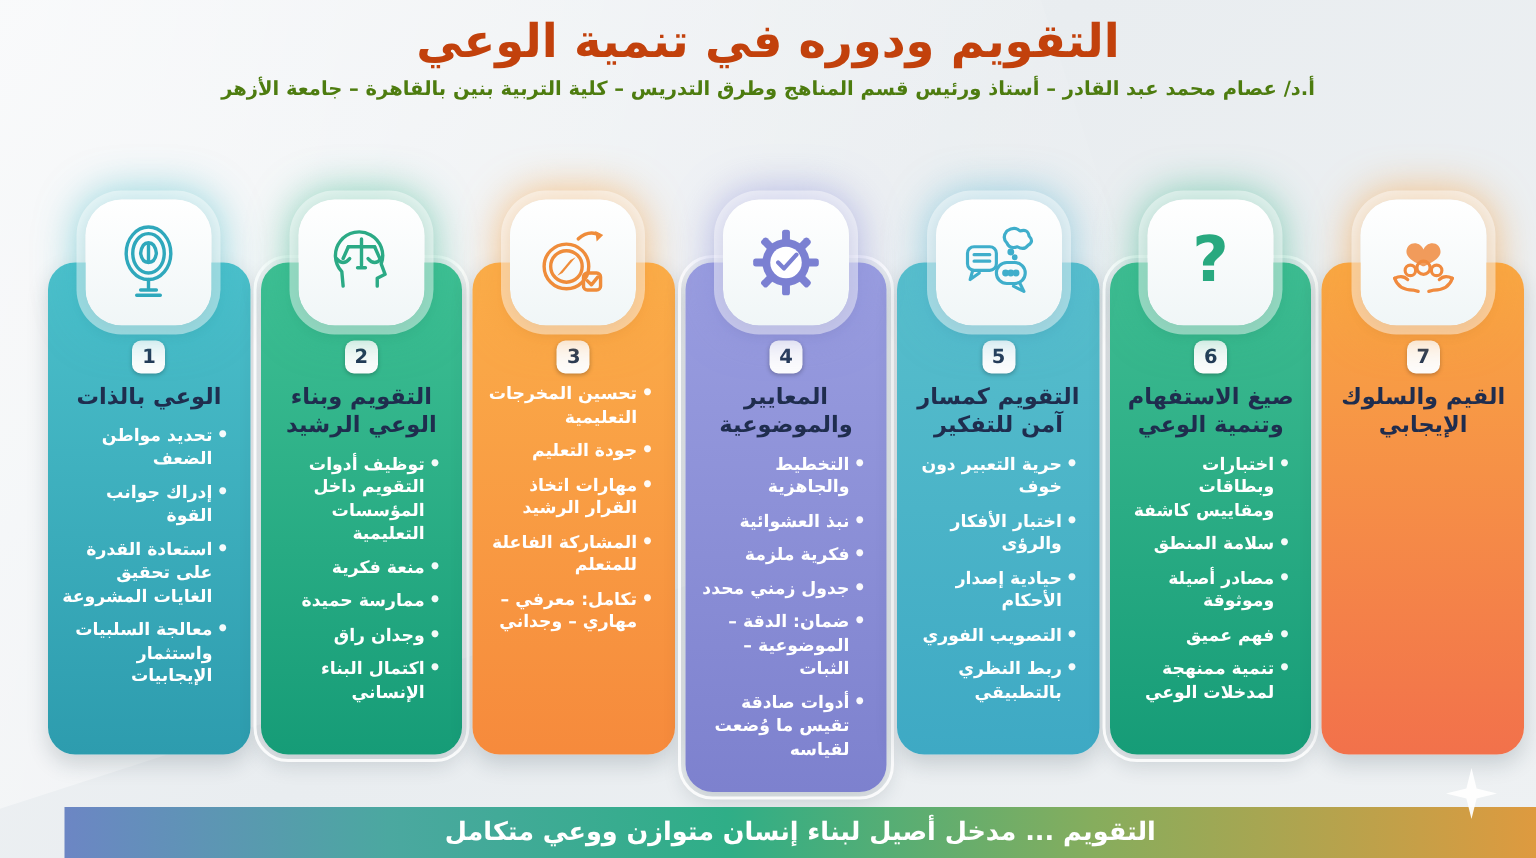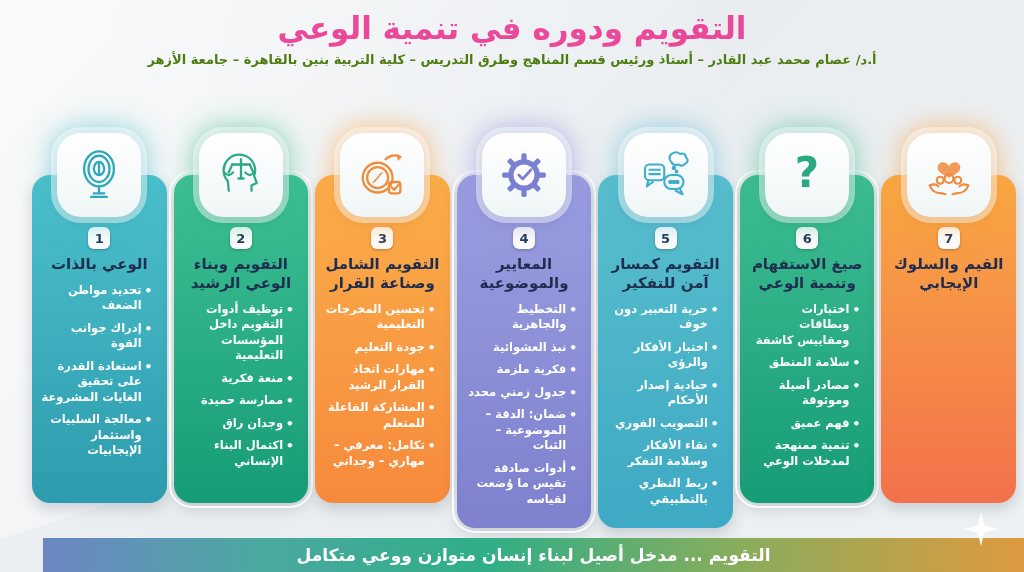--- a/index.html
+++ b/index.html
@@ -7,21 +7,21 @@
     width:1024px;height:572px;overflow:hidden;position:relative;
     font-family:"DejaVu Sans",sans-serif;
     background:linear-gradient(135deg,#f3f5f7 0%,#e9edf0 45%,#eef1f3 100%);
   }
   body::before{
     content:"";position:absolute;left:-200px;top:-260px;width:900px;height:700px;
     background:linear-gradient(120deg,rgba(255,255,255,.65),rgba(255,255,255,0));
     transform:rotate(-18deg);pointer-events:none;
   }
   .hdr{position:relative;text-align:center;padding-top:10px;direction:rtl;z-index:2;}
-  .hdr h1{margin:0;font-size:31px;font-weight:bold;color:#ec4899;letter-spacing:0;}
+  .hdr h1{margin:0;font-size:31px;font-weight:bold;color:#c2410c;letter-spacing:0;}
   .hdr p{margin:6px 0 0;font-size:13px;font-weight:bold;color:#4d7c0f;}
 
   .cols{
     position:absolute;top:133px;left:32px;right:8px;z-index:2;
     display:flex;flex-direction:row;gap:7px;align-items:flex-start;
   }
   .col{flex:1;display:flex;flex-direction:column;align-items:center;min-width:0;}
   .tile{
     width:84px;height:84px;border-radius:24px;z-index:3;
     background:linear-gradient(180deg,#ffffff 0%,#f0f6f7 100%);
@@ -135,21 +135,20 @@
         <circle cx="27" cy="35" r="12"></circle>
         <path d="M20 42 L30 30 L34 28 L24 40 Z" fill="currentColor" stroke="none"></path>
         <path d="M36 14 q8-7 16-3"></path>
         <path d="M49 8 l6 3 -5 5" fill="currentColor" stroke="none"></path>
         <rect x="40" y="40" width="13" height="13" rx="3"></rect>
         <path d="M43 46 l3 3 5-6"></path>
       </svg>
     </div>
     <div class="card">
       <div class="num">3</div>
-      <h3 class="ctitle">التقويم الشامل وصناعة القرار</h3>
       <ul class="bullets">
         <li>تحسين المخرجات التعليمية</li>
         <li>جودة التعليم</li>
         <li>مهارات اتخاذ القرار الرشيد</li>
         <li>المشاركة الفاعلة للمتعلم</li>
         <li>تكامل: معرفي – مهاري – وجداني</li>
       </ul>
     </div>
   </section>
 
@@ -202,21 +201,20 @@
       </svg>
     </div>
     <div class="card">
       <div class="num">5</div>
       <h3 class="ctitle">التقويم كمسار آمن للتفكير</h3>
       <ul class="bullets">
         <li>حرية التعبير دون خوف</li>
         <li>اختبار الأفكار والرؤى</li>
         <li>حيادية إصدار الأحكام</li>
         <li>التصويب الفوري</li>
-        <li>نقاء الأفكار وسلامة التفكر</li>
         <li>ربط النظري بالتطبيقي</li>
       </ul>
     </div>
   </section>
 
   <section class="col c6 ring">
     <div class="tile">
       <svg width="56" height="56" viewBox="0 0 64 64" fill="none">
         <text x="32" y="46" text-anchor="middle" font-family="DejaVu Sans, sans-serif" font-size="48" font-weight="bold" fill="currentColor">?</text>
       </svg>

